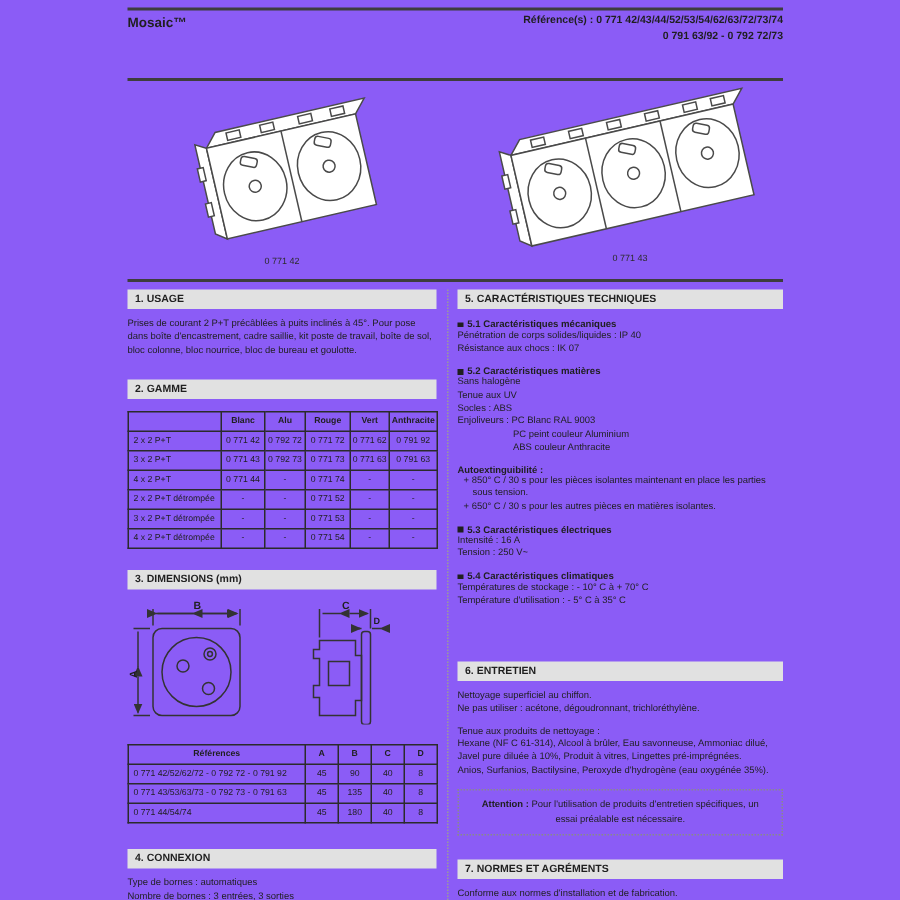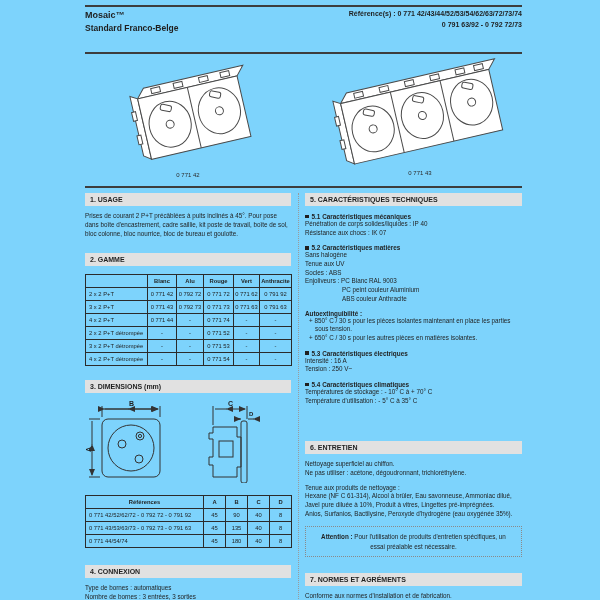--- a/index.html
+++ b/index.html
@@ -1,18 +1,18 @@
 <!DOCTYPE html>
 <html><head>
 <meta charset="utf-8">
 <style>
   * { margin:0; padding:0; box-sizing:border-box; }
   html,body { width:600px; height:600px; background:#fff; }
   body { font-family:"Liberation Sans", sans-serif; color:#1f1f1f; }
-  .page { position:relative; width:600px; height:600px; background:#7dd3fc; overflow:hidden; }
+  .page { position:relative; width:600px; height:600px; background:#8b5cf6; overflow:hidden; }
   .content { position:absolute; left:85px; top:0; width:437px; height:600px; }
 
   .rule { position:absolute; left:0; width:437px; height:2px; background:#3d3d3d; }
   .rule.thin { height:1.5px; }
 
   .hdr { position:absolute; top:9px; left:0; width:437px; display:flex; justify-content:space-between; }
   .hdr-left { font-weight:bold; font-size:8.5px; line-height:1.45; }
   .hdr-left .brand { font-size:9px; }
   .hdr-right { font-weight:bold; font-size:7px; text-align:right; line-height:1.5; }
 
@@ -58,21 +58,20 @@
 <body>
 
 <div class="page">
   <div class="content">
 
     <div class="rule" style="top:5px"></div>
 
     <div class="hdr">
       <div class="hdr-left">
         <div class="brand">Mosaic™</div>
-        <div>Standard Franco-Belge</div>
       </div>
       <div class="hdr-right">
         <div>Référence(s) : 0 771 42/43/44/52/53/54/62/63/72/73/74</div>
         <div>0 791 63/92 - 0 792 72/73</div>
       </div>
     </div>
 
     <div class="rule thin" style="top:52px"></div>
 
     <div class="figs">

